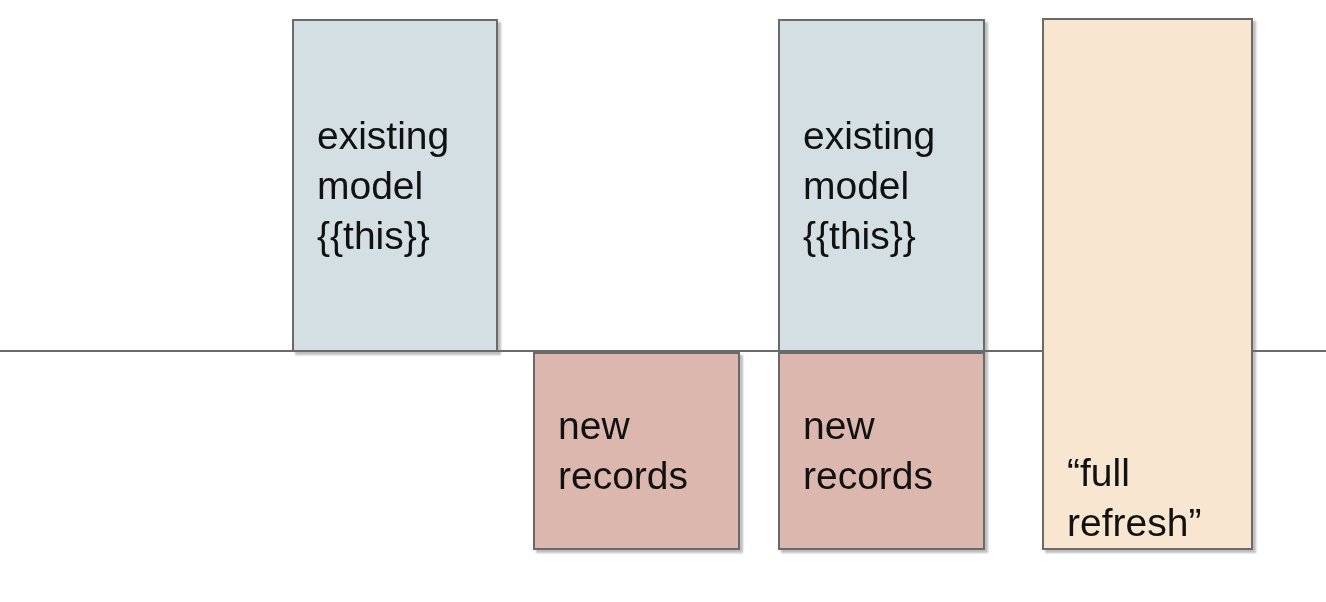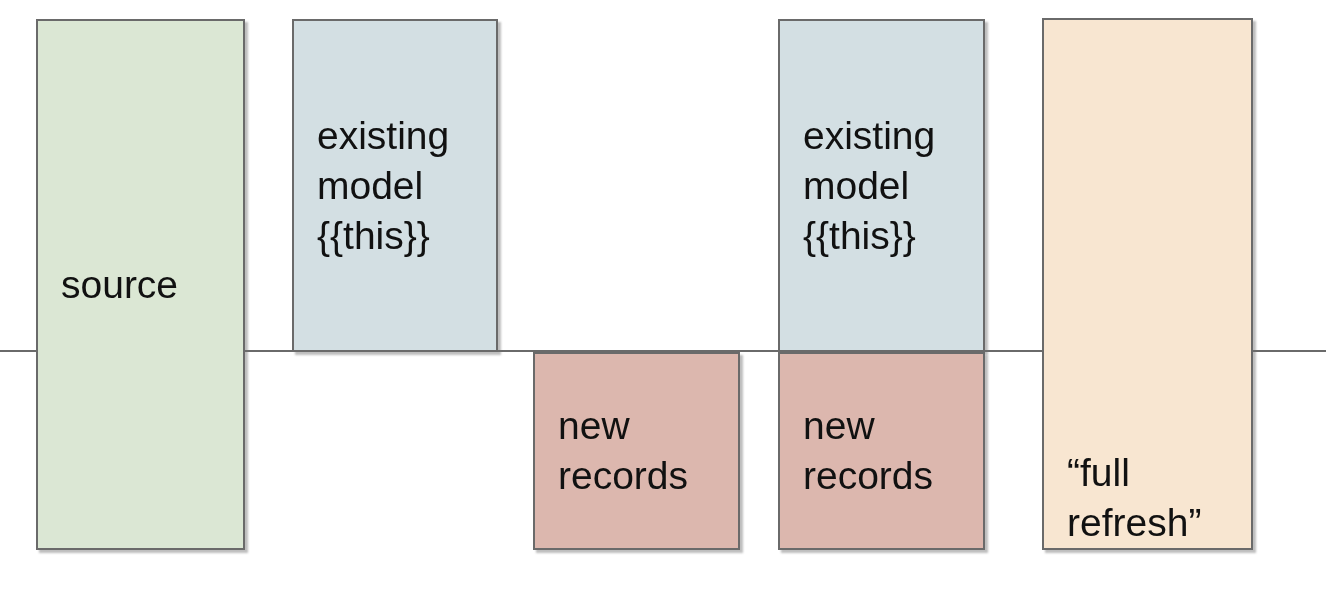--- a/index.html
+++ b/index.html
@@ -49,23 +49,20 @@
   .box-new-2          { left: 778px;  top: 352px; width: 207px; height: 198px; }
   .box-full-refresh   { left: 1042px; top: 18px;  width: 211px; height: 532px; align-items: flex-end; }
 </style>
 </head>
 <body>
 
 <div class="canvas">
 
   <div class="baseline"></div>
 
-  <div class="box box-source" style="background: rgb(219, 231, 212);">
-    <span class="label">source</span>
-  </div>
 
   <div class="box box-model-1" style="background: rgb(211, 223, 227);">
     <span class="label">existing model {{this}}</span>
   </div>
 
   <div class="box box-new-1" style="background: rgb(220, 183, 174);">
     <span class="label">new records</span>
   </div>
 
   <div class="box box-model-2" style="background: rgb(211, 223, 227);">

